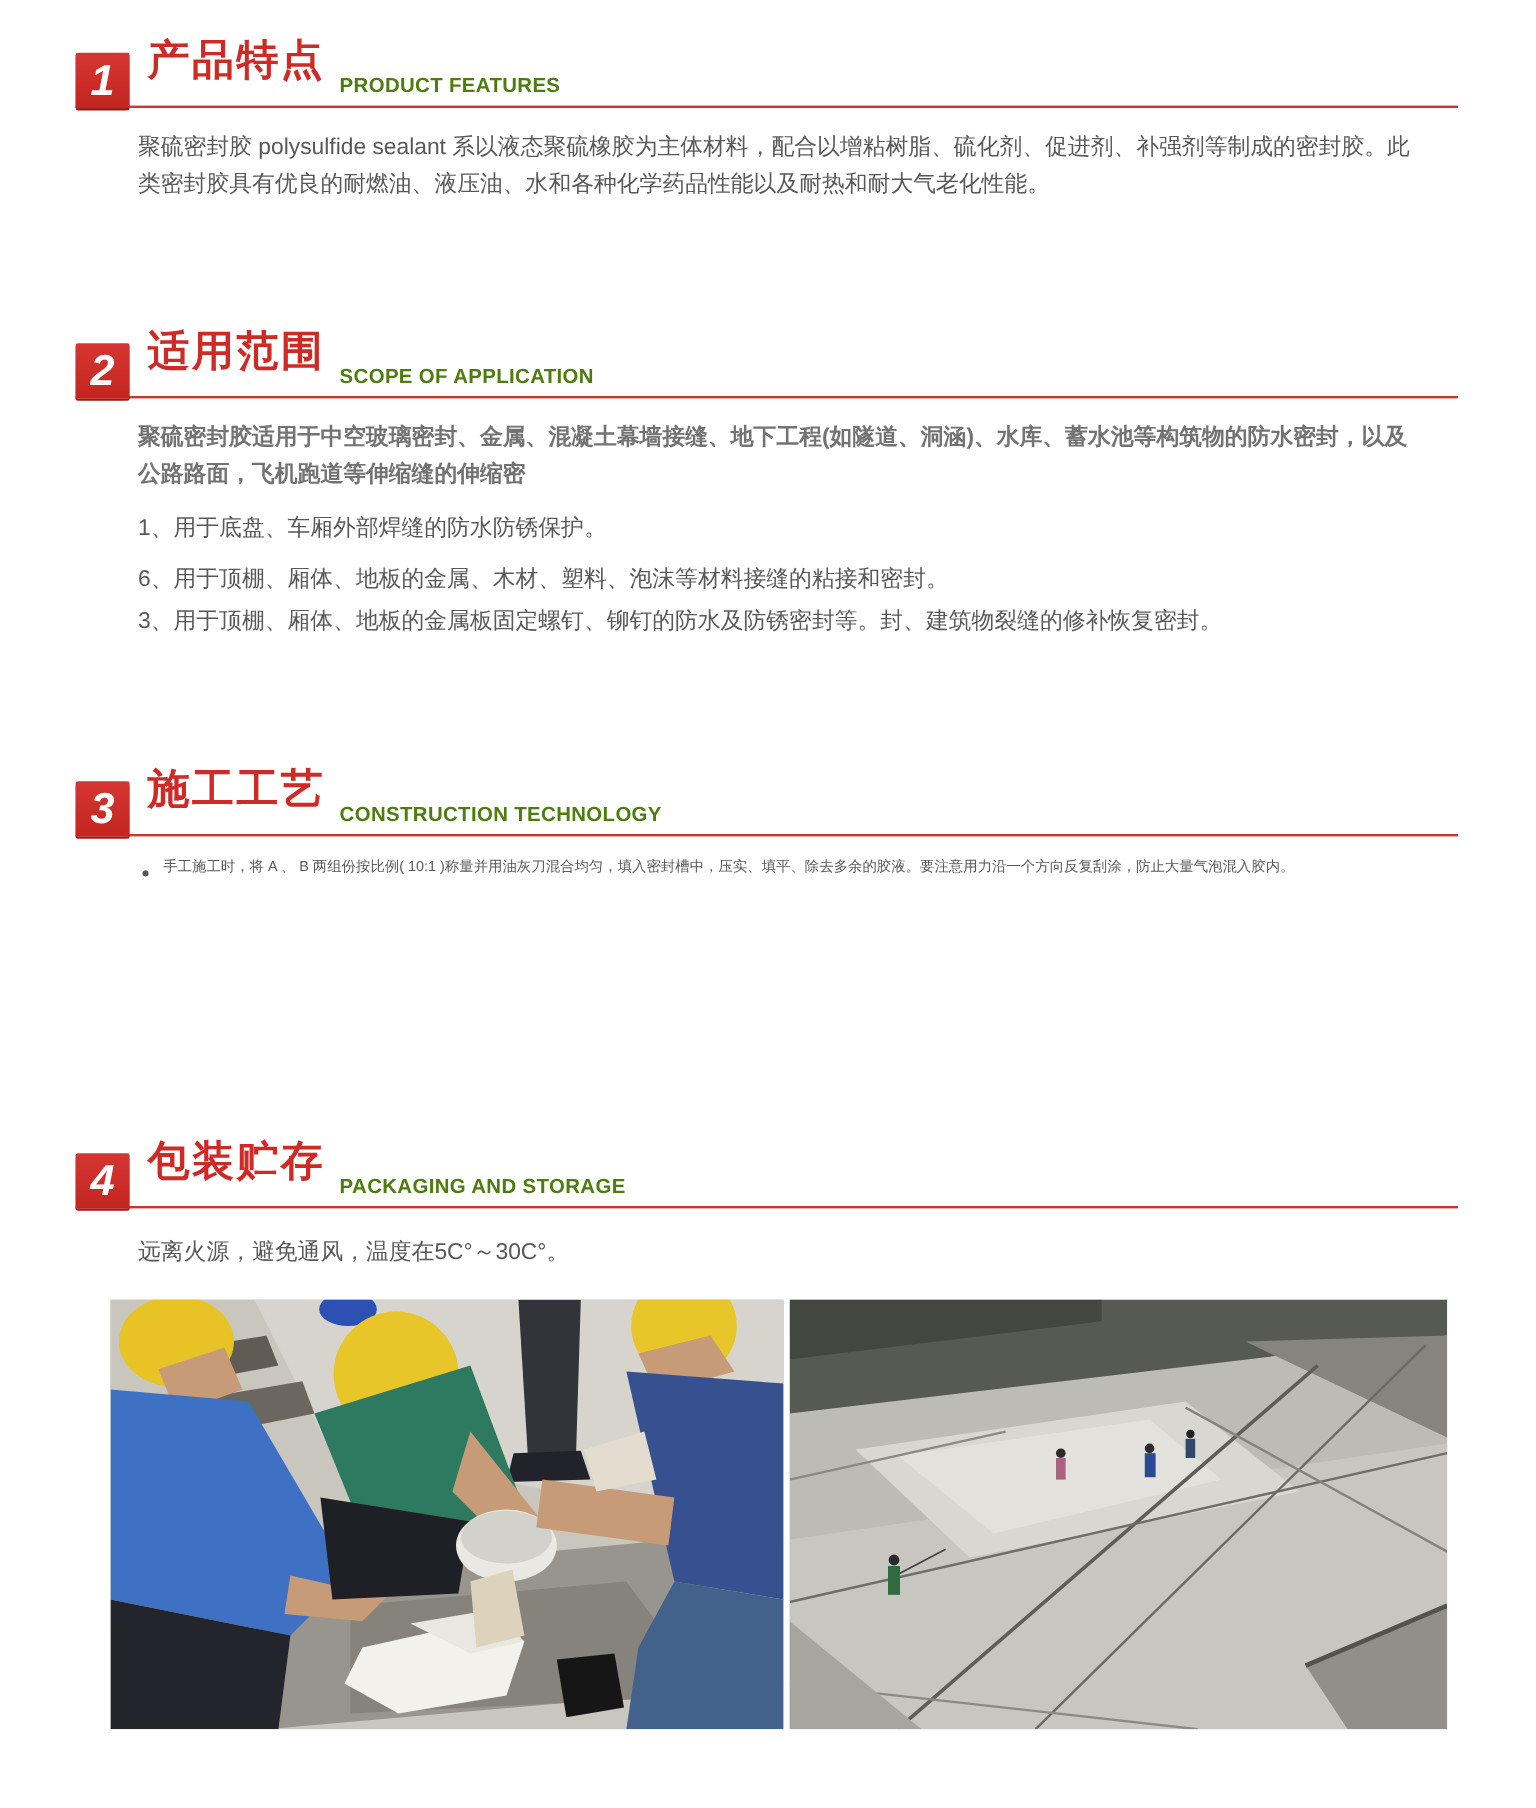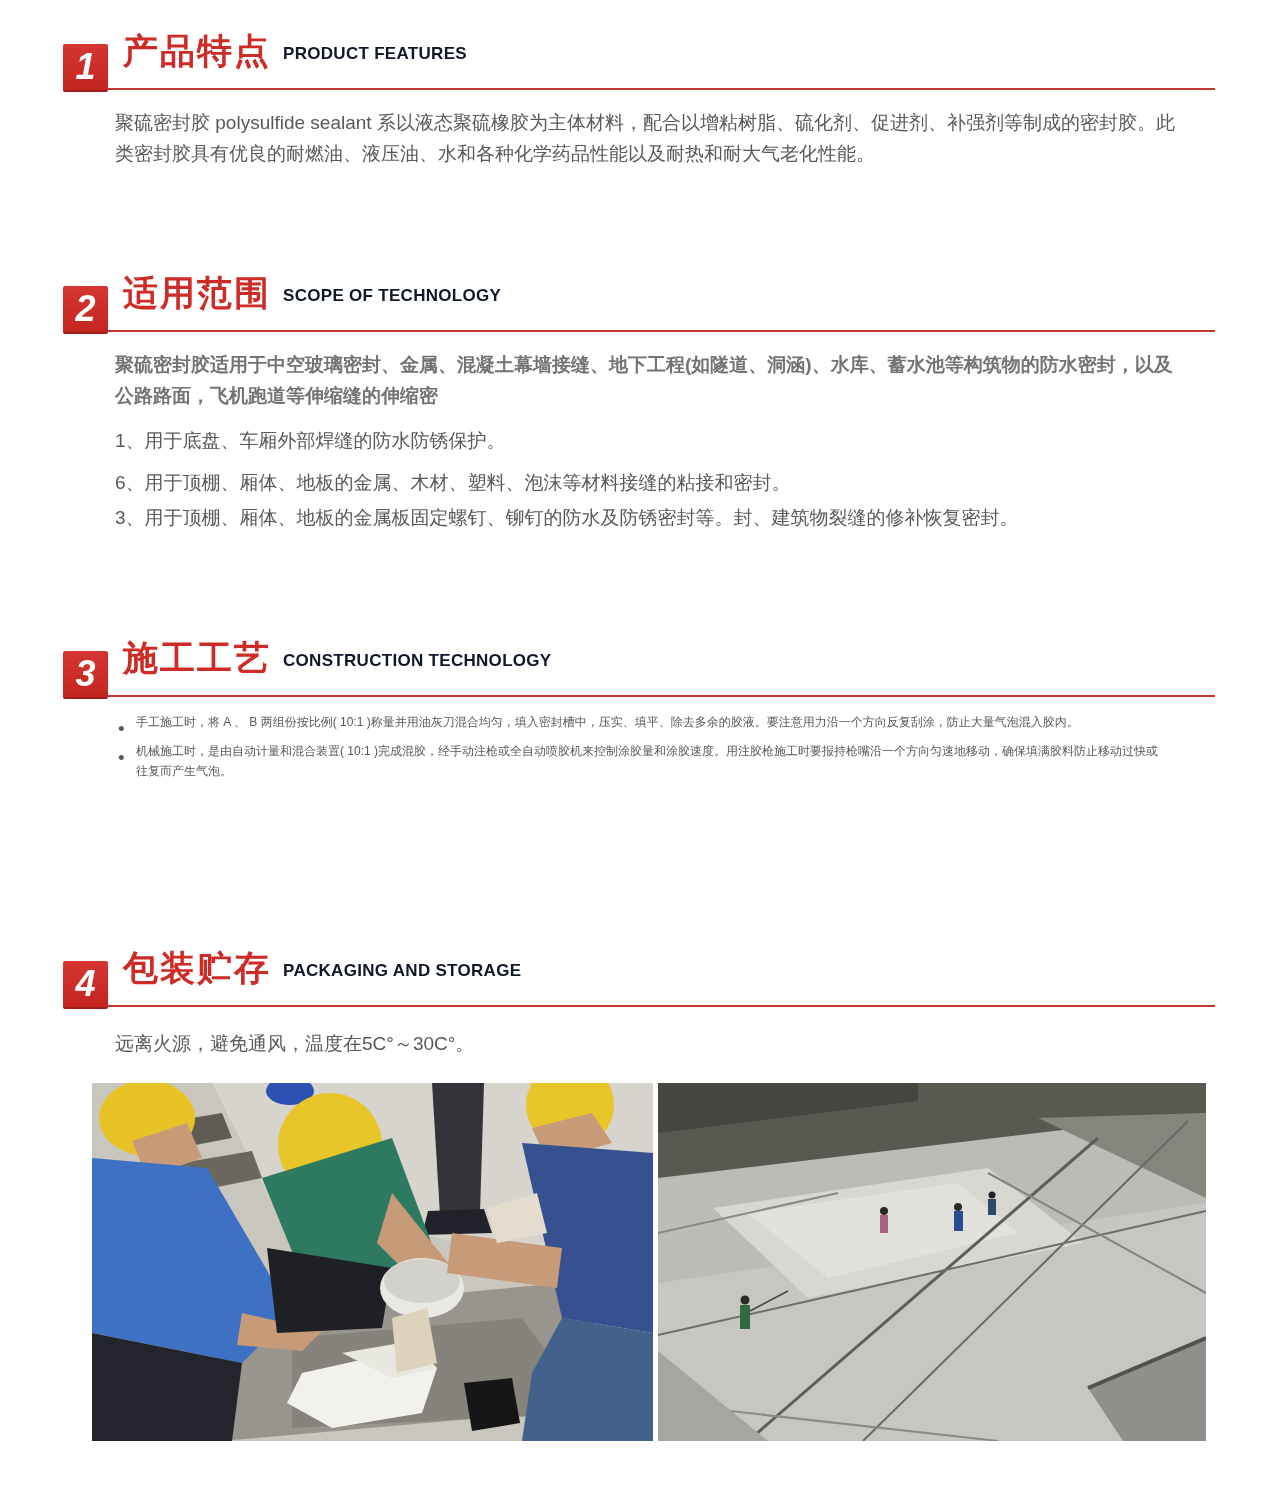--- a/index.html
+++ b/index.html
@@ -19,22 +19,22 @@
     color:#ffffff; font-style:italic; font-weight:bold; font-size:36px;
     display:flex; align-items:center; justify-content:center;
     margin-bottom:-2px; border-radius:2px;
     box-shadow:0 2px 0 #9e1b18;
   }
   .title-cn {
     margin-left:15px; font-size:35px; font-weight:bold; color:#ce2b26;
     letter-spacing:2px; line-height:1; padding-bottom:20px; white-space:nowrap;
   }
   .title-en {
-    margin-left:12px; font-size:17px; font-weight:bold; color:#0f172a;
-    padding-bottom:24px; letter-spacing:0.3px; white-space:nowrap;
+    margin-left:12px; font-size:17px; font-weight:bold; color:#4d7c0f;
+    padding-bottom:6px; letter-spacing:0.3px; white-space:nowrap;
   }
   .sec-body {
     margin:18px 0 0 52px; width:1072px;
     font-size:19px; color:#595959; line-height:1.62;
   }
   .lead { font-weight:bold; color:#737373; }
   .num-list { margin-top:14px; }
   .list-item { margin-top:12px; }
   .list-item.tight { margin-top:4px; }
   .bullets { margin:16px 0 0 0; }
@@ -58,41 +58,40 @@
     <div class="title-cn">产品特点</div>
     <div class="title-en">PRODUCT FEATURES</div>
   </div>
   <div class="sec-body">聚硫密封胶 polysulfide sealant 系以液态聚硫橡胶为主体材料，配合以增粘树脂、硫化剂、促进剂、补强剂等制成的密封胶。此类密封胶具有优良的耐燃油、液压油、水和各种化学药品性能以及耐热和耐大气老化性能。</div>
 </div>
 
 <div class="section" style="top:275px;">
   <div class="sec-header">
     <div class="num-box">2</div>
     <div class="title-cn">适用范围</div>
-    <div class="title-en">SCOPE OF TECHNOLOGY</div>
+    <div class="title-en">SCOPE OF APPLICATION</div>
   </div>
   <div class="sec-body">
     <div class="lead">聚硫密封胶适用于中空玻璃密封、金属、混凝土幕墙接缝、地下工程(如隧道、洞涵)、水库、蓄水池等构筑物的防水密封，以及公路路面，飞机跑道等伸缩缝的伸缩密</div>
     <div class="num-list">
       <div class="list-item">1、用于底盘、车厢外部焊缝的防水防锈保护。</div>
       <div class="list-item">6、用于顶棚、厢体、地板的金属、木材、塑料、泡沫等材料接缝的粘接和密封。</div>
       <div class="list-item tight">3、用于顶棚、厢体、地板的金属板固定螺钉、铆钉的防水及防锈密封等。封、建筑物裂缝的修补恢复密封。</div>
     </div>
   </div>
 </div>
 
 <div class="section" style="top:640px;">
   <div class="sec-header">
     <div class="num-box">3</div>
     <div class="title-cn">施工工艺</div>
     <div class="title-en">CONSTRUCTION TECHNOLOGY</div>
   </div>
   <div class="bullets">
     <div class="bullet">手工施工时，将 A 、 B 两组份按比例( 10:1 )称量并用油灰刀混合均匀，填入密封槽中，压实、填平、除去多余的胶液。要注意用力沿一个方向反复刮涂，防止大量气泡混入胶内。</div>
-    <div class="bullet">机械施工时，是由自动计量和混合装置( 10:1 )完成混胶，经手动注枪或全自动喷胶机来控制涂胶量和涂胶速度。用注胶枪施工时要报持枪嘴沿一个方向匀速地移动，确保填满胶料防止移动过快或往复而产生气泡。</div>
   </div>
 </div>
 
 <div class="section" style="top:950px;">
   <div class="sec-header">
     <div class="num-box">4</div>
     <div class="title-cn">包装贮存</div>
     <div class="title-en">PACKAGING AND STORAGE</div>
   </div>
   <div class="sec-body" style="margin-top:22px;">远离火源，避免通风，温度在5C°～30C°。</div>

